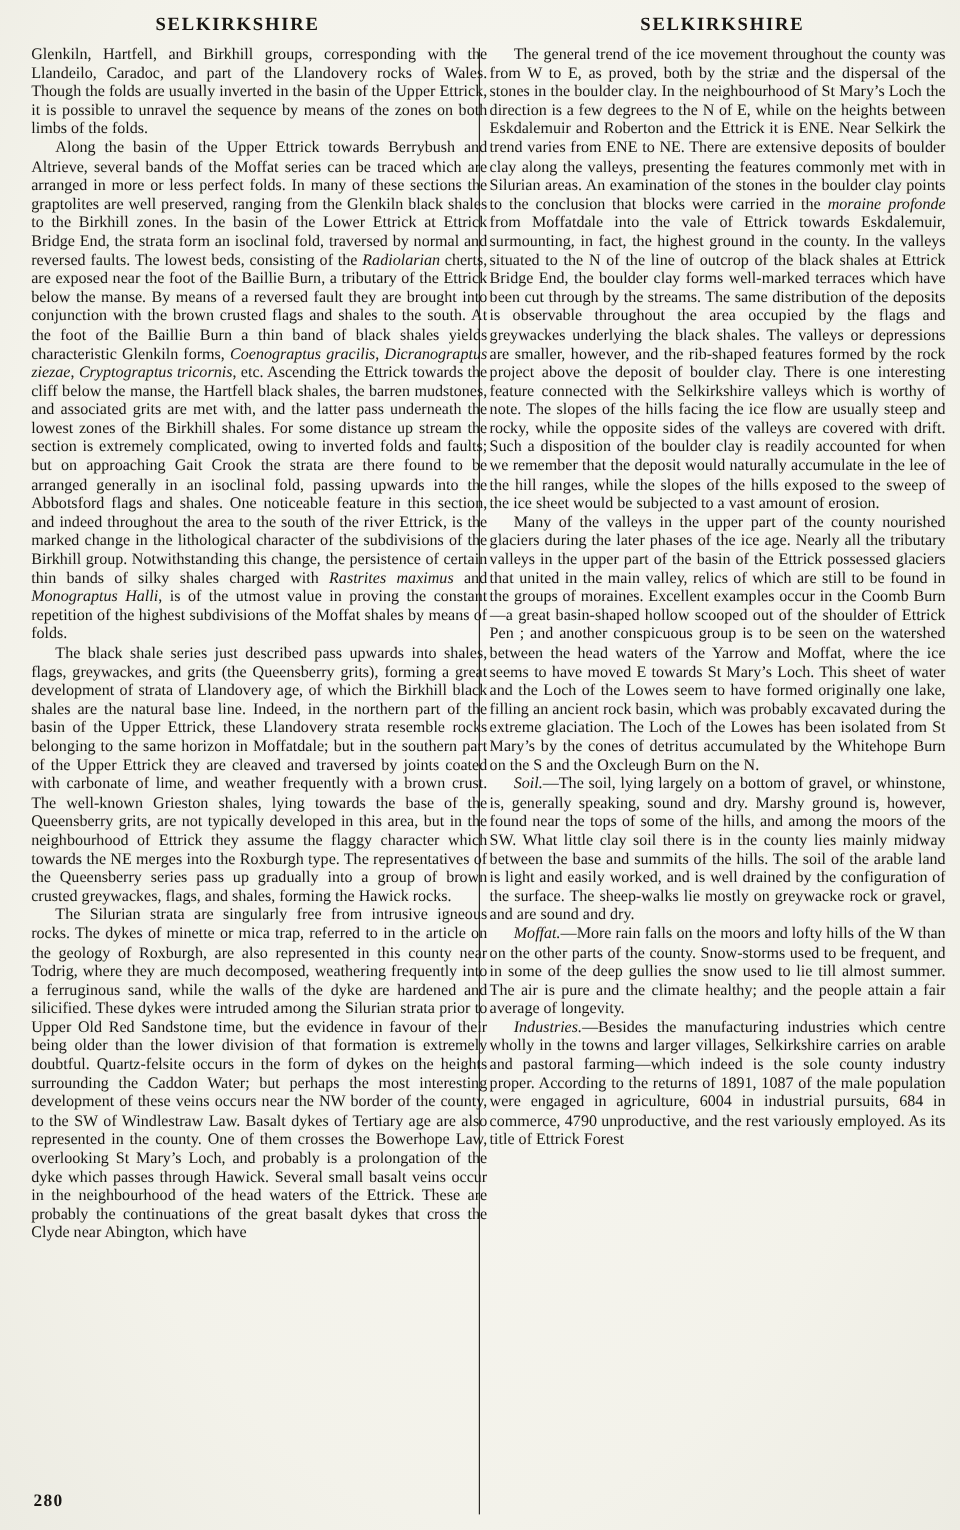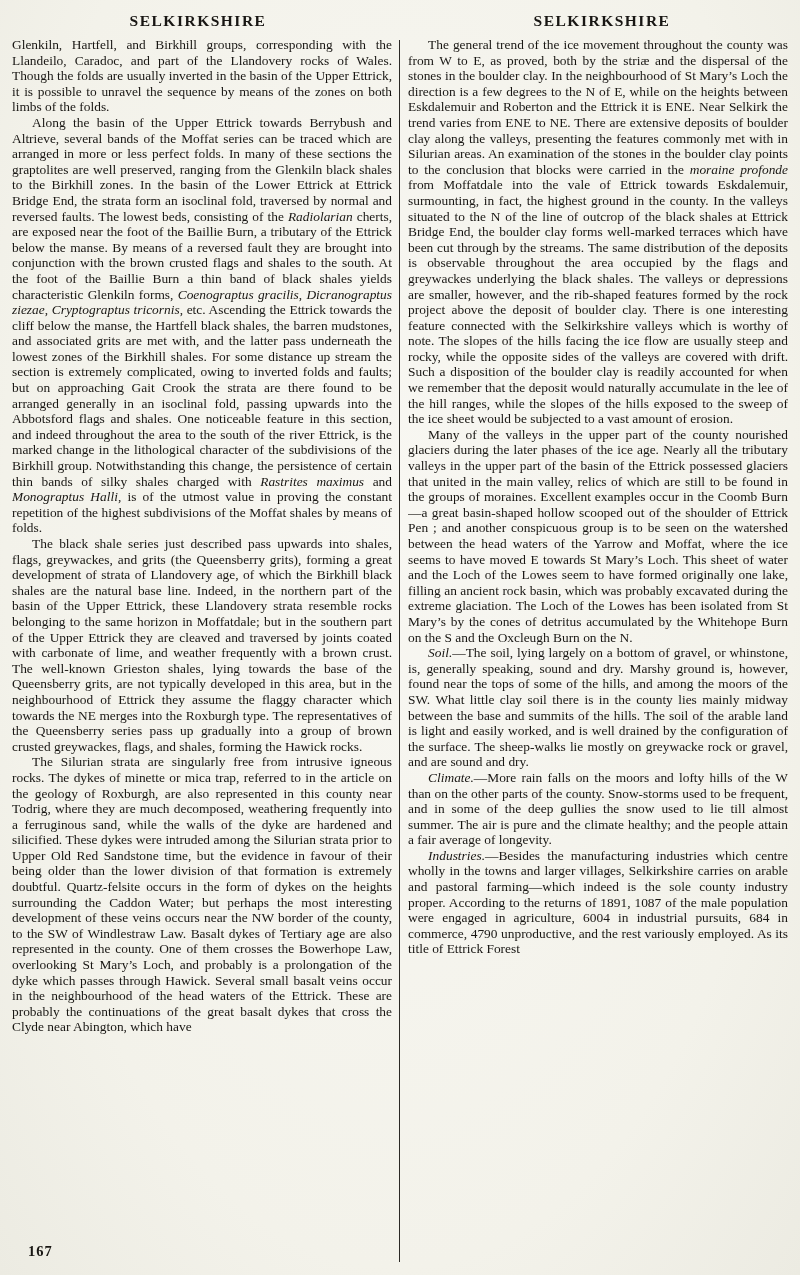--- a/index.html
+++ b/index.html
@@ -22,21 +22,21 @@
   .col-divider {
     position:absolute; top:40px; left:399px;
     width:1px; height:1222px; background:#2b2925;
   }
   .column {
     position:absolute; top:37px;
     font-size:13.4px; line-height:15.6px;
     text-align:justify;
     height:1215px; overflow:hidden;
   }
-  .column.left  { left:12px;  width:380px; }
+  .column.left  { left:26px;  width:380px; }
   .column.right { left:408px; width:380px; }
   .column p { margin:0; padding:0; }
   .column p.indent { text-indent:1.5em; }
   .column .it { font-style:italic; }
   .page-number {
     position:absolute; left:28px; top:1243px;
     font-weight:bold; font-size:14.5px; letter-spacing:1px;
   }
 </style>
 </head>
@@ -51,18 +51,18 @@
   <div class="column left">
       <p class=""><span>Glenkiln, Hartfell, and Birkhill groups, corresponding with the Llandeilo, Caradoc, and part of the Llandovery rocks of Wales.  Though the folds are usually inverted in the basin of the Upper Ettrick, it is possible to unravel the sequence by means of the zones on both limbs of the folds.</span></p>
       <p class="indent"><span>Along the basin of the Upper Ettrick towards Berrybush and Altrieve, several bands of the Moffat series can be traced which are arranged in more or less perfect folds.  In many of these sections the graptolites are well preserved, ranging from the Glenkiln black shales to the Birkhill zones.  In the basin of the Lower Ettrick at Ettrick Bridge End, the strata form an isoclinal fold, traversed by normal and reversed faults.  The lowest beds, consisting of the </span><span class="it">Radiolarian</span><span> cherts, are exposed near the foot of the Baillie Burn, a tributary of the Ettrick below the manse.  By means of a reversed fault they are brought into conjunction with the brown crusted flags and shales to the south.  At the foot of the Baillie Burn a thin band of black shales yields characteristic Glenkiln forms, </span><span class="it">Coenograptus gracilis</span><span>, </span><span class="it">Dicranograptus ziezae</span><span>, </span><span class="it">Cryptograptus tricornis</span><span>, etc.  Ascending the Ettrick towards the cliff below the manse, the Hartfell black shales, the barren mudstones, and associated grits are met with, and the latter pass underneath the lowest zones of the Birkhill shales.  For some distance up stream the section is extremely complicated, owing to inverted folds and faults; but on approaching Gait Crook the strata are there found to be arranged generally in an isoclinal fold, passing upwards into the Abbotsford flags and shales.  One noticeable feature in this section, and indeed throughout the area to the south of the river Ettrick, is the marked change in the lithological character of the subdivisions of the Birkhill group.  Notwithstanding this change, the persistence of certain thin bands of silky shales charged with </span><span class="it">Rastrites maximus</span><span> and </span><span class="it">Monograptus Halli</span><span>, is of the utmost value in proving the constant repetition of the highest subdivisions of the Moffat shales by means of folds.</span></p>
       <p class="indent"><span>The black shale series just described pass upwards into shales, flags, greywackes, and grits (the Queensberry grits), forming a great development of strata of Llandovery age, of which the Birkhill black shales are the natural base line.  Indeed, in the northern part of the basin of the Upper Ettrick, these Llandovery strata resemble rocks belonging to the same horizon in Moffatdale; but in the southern part of the Upper Ettrick they are cleaved and traversed by joints coated with carbonate of lime, and weather frequently with a brown crust.  The well-known Grieston shales, lying towards the base of the Queensberry grits, are not typically developed in this area, but in the neighbourhood of Ettrick they assume the flaggy character which towards the NE merges into the Roxburgh type.  The representatives of the Queensberry series pass up gradually into a group of brown crusted greywackes, flags, and shales, forming the Hawick rocks.</span></p>
       <p class="indent"><span>The Silurian strata are singularly free from intrusive igneous rocks.  The dykes of minette or mica trap, referred to in the article on the geology of Roxburgh, are also represented in this county near Todrig, where they are much decomposed, weathering frequently into a ferruginous sand, while the walls of the dyke are hardened and silicified.  These dykes were intruded among the Silurian strata prior to Upper Old Red Sandstone time, but the evidence in favour of their being older than the lower division of that formation is extremely doubtful.  Quartz-felsite occurs in the form of dykes on the heights surrounding the Caddon Water; but perhaps the most interesting development of these veins occurs near the NW border of the county, to the SW of Windlestraw Law.  Basalt dykes of Tertiary age are also represented in the county.  One of them crosses the Bowerhope Law, overlooking St Mary’s Loch, and probably is a prolongation of the dyke which passes through Hawick.  Several small basalt veins occur in the neighbourhood of the head waters of the Ettrick.  These are probably the continuations of the great basalt dykes that cross the Clyde near Abington, which have</span></p>
     </div>
   <div class="column right">
       <p class="indent"><span>The general trend of the ice movement throughout the county was from W to E, as proved, both by the striæ and the dispersal of the stones in the boulder clay.  In the neighbourhood of St Mary’s Loch the direction is a few degrees to the N of E, while on the heights between Eskdalemuir and Roberton and the Ettrick it is ENE.  Near Selkirk the trend varies from ENE to NE.  There are extensive deposits of boulder clay along the valleys, presenting the features commonly met with in Silurian areas.  An examination of the stones in the boulder clay points to the conclusion that blocks were carried in the </span><span class="it">moraine profonde</span><span> from Moffatdale into the vale of Ettrick towards Eskdalemuir, surmounting, in fact, the highest ground in the county.  In the valleys situated to the N of the line of outcrop of the black shales at Ettrick Bridge End, the boulder clay forms well-marked terraces which have been cut through by the streams.  The same distribution of the deposits is observable throughout the area occupied by the flags and greywackes underlying the black shales.  The valleys or depressions are smaller, however, and the rib-shaped features formed by the rock project above the deposit of boulder clay.  There is one interesting feature connected with the Selkirkshire valleys which is worthy of note.  The slopes of the hills facing the ice flow are usually steep and rocky, while the opposite sides of the valleys are covered with drift.  Such a disposition of the boulder clay is readily accounted for when we remember that the deposit would naturally accumulate in the lee of the hill ranges, while the slopes of the hills exposed to the sweep of the ice sheet would be subjected to a vast amount of erosion.</span></p>
       <p class="indent"><span>Many of the valleys in the upper part of the county nourished glaciers during the later phases of the ice age.  Nearly all the tributary valleys in the upper part of the basin of the Ettrick possessed glaciers that united in the main valley, relics of which are still to be found in the groups of moraines.  Excellent examples occur in the Coomb Burn—a great basin-shaped hollow scooped out of the shoulder of Ettrick Pen ; and another conspicuous group is to be seen on the watershed between the head waters of the Yarrow and Moffat, where the ice seems to have moved E towards St Mary’s Loch.  This sheet of water and the Loch of the Lowes seem to have formed originally one lake, filling an ancient rock basin, which was probably excavated during the extreme glaciation.  The Loch of the Lowes has been isolated from St Mary’s by the cones of detritus accumulated by the Whitehope Burn on the S and the Oxcleugh Burn on the N.</span></p>
       <p class="indent"><span class="it">Soil.</span><span>—The soil, lying largely on a bottom of gravel, or whinstone, is, generally speaking, sound and dry.  Marshy ground is, however, found near the tops of some of the hills, and among the moors of the SW.  What little clay soil there is in the county lies mainly midway between the base and summits of the hills.  The soil of the arable land is light and easily worked, and is well drained by the configuration of the surface.  The sheep-walks lie mostly on greywacke rock or gravel, and are sound and dry.</span></p>
-      <p class="indent"><span class="it">Climate.</span><span>—More rain falls on the moors and lofty hills of the W than on the other parts of the county.  Snow-storms used to be frequent, and in some of the deep gullies the snow used to lie till almost summer.  The air is pure and the climate healthy; and the people attain a fair average of longevity.</span></p>
+      <p class="indent"><span class="it">Moffat.</span><span>—More rain falls on the moors and lofty hills of the W than on the other parts of the county.  Snow-storms used to be frequent, and in some of the deep gullies the snow used to lie till almost summer.  The air is pure and the climate healthy; and the people attain a fair average of longevity.</span></p>
       <p class="indent"><span class="it">Industries.</span><span>—Besides the manufacturing industries which centre wholly in the towns and larger villages, Selkirkshire carries on arable and pastoral farming—which indeed is the sole county industry proper.  According to the returns of 1891, 1087 of the male population were engaged in agriculture, 6004 in industrial pursuits, 684 in commerce, 4790 unproductive, and the rest variously employed.  As its title of Ettrick Forest</span></p>
     </div>
 
-  <div class="page-number">167</div>
+  <div class="page-number">280</div>
 </div>
 
 </body></html>

